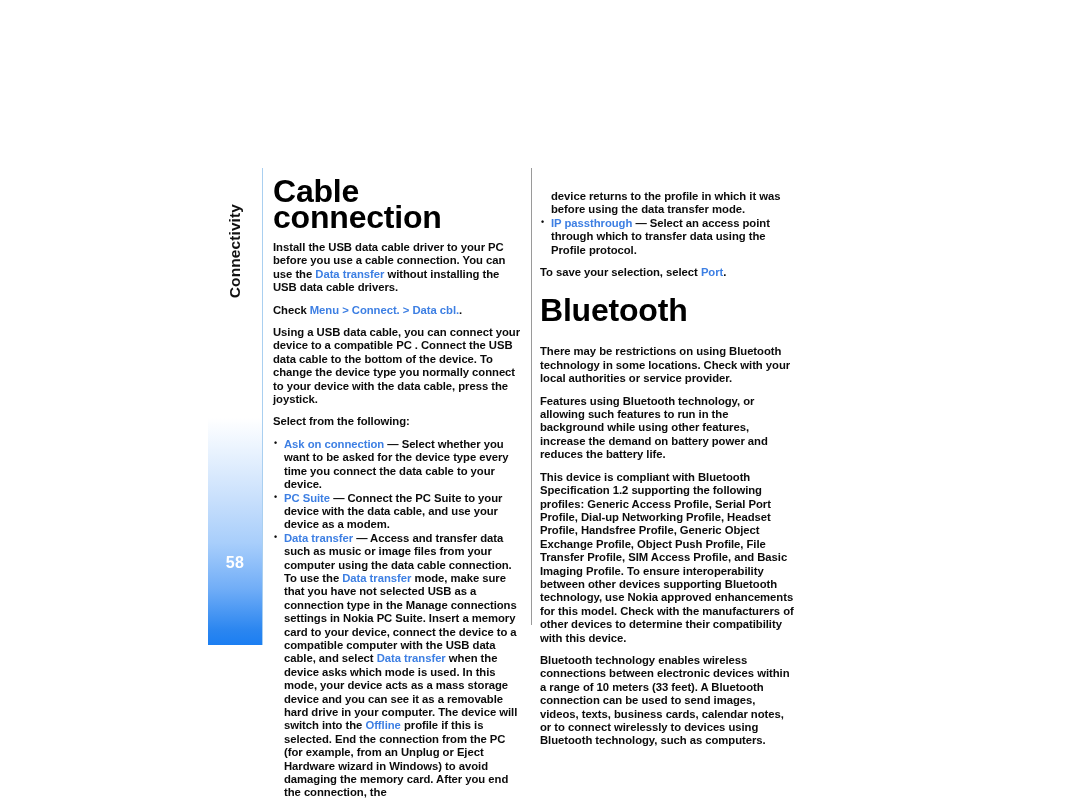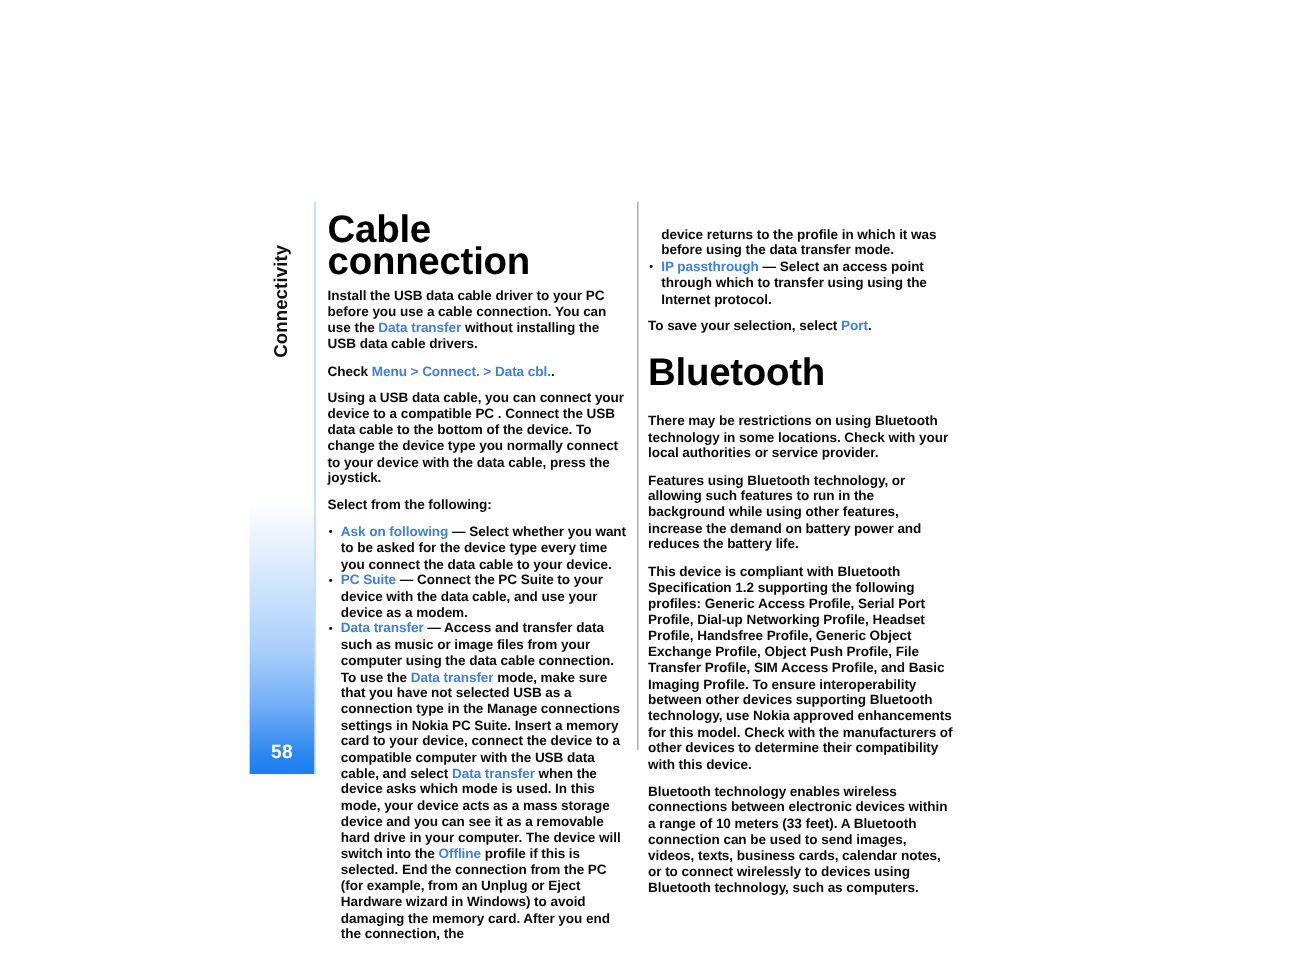--- a/index.html
+++ b/index.html
@@ -58,21 +58,21 @@
     font-weight: bold;
     font-size: 15.5px;
     letter-spacing: 0.1px;
     color: #111111;
     transform-origin: center;
     white-space: nowrap;
   }
   .page-number {
     position: absolute;
     left: 208px;
-    top: 619px;
+    top: 554px;
     width: 54px;
     text-align: center;
     font-family: "Liberation Sans Narrow", "Liberation Sans", sans-serif;
     font-weight: bold;
     font-size: 16px;
     color: #ffffff;
     letter-spacing: 0.3px;
   }
 
   
@@ -173,33 +173,33 @@
 
     <p class="para"><span>Install the USB data cable driver to your PC before you use a cable connection. You can use the </span><span class="lnk">Data transfer</span><span> without installing the USB data cable drivers.</span></p>
 
     <p class="para"><span>Check </span><span class="lnk">Menu</span><span class="lnk"> &gt; </span><span class="lnk">Connect.</span><span class="lnk"> &gt; </span><span class="lnk">Data cbl.</span><span>.</span></p>
 
     <p class="para">Using a USB data cable, you can connect your device to a compatible PC . Connect the USB data cable to the bottom of the device. To change the device type you normally connect to your device with the data cable, press the joystick.</p>
 
     <p class="para">Select from the following:</p>
 
     <ul class="bullets">
-      <li><span class="lnk">Ask on following</span><span class="em-dash"> — </span><span>Select whether you want to be asked for the device type every time you connect the data cable to your device.</span></li>
+      <li><span class="lnk">Ask on connection</span><span class="em-dash"> — </span><span>Select whether you want to be asked for the device type every time you connect the data cable to your device.</span></li>
       <li><span class="lnk">PC Suite</span><span class="em-dash"> — </span><span>Connect the PC Suite to your device with the data cable, and use your device as a modem.</span></li>
       <li><span class="lnk">Data transfer</span><span class="em-dash"> — </span><span>Access and transfer data such as music or image files from your computer using the data cable connection. To use the </span><span class="lnk">Data transfer</span><span> mode, make sure that you have not selected USB as a connection type in the Manage connections settings in Nokia PC Suite. Insert a memory card to your device, connect the device to a compatible computer with the USB data cable, and select </span><span class="lnk">Data transfer</span><span> when the device asks which mode is used. In this mode, your device acts as a mass storage device and you can see it as a removable hard drive in your computer. The device will switch into the </span><span class="lnk">Offline</span><span> profile if this is selected. End the connection from the PC (for example, from an Unplug or Eject Hardware wizard in Windows) to avoid damaging the memory card. After you end the connection, the</span></li>
     </ul>
 
   </div>
 
   <div class="col col-right">
 
     <p class="para tight" style="padding-left:11px;margin-bottom:0;">device returns to the profile in which it was before using the data transfer mode.</p>
 
     <ul class="bullets">
-      <li><span class="lnk">IP passthrough</span><span class="em-dash"> — </span><span>Select an access point through which to transfer using using the Internet protocol.</span></li>
+      <li><span class="lnk">IP passthrough</span><span class="em-dash"> — </span><span>Select an access point through which to transfer data using the Profile protocol.</span></li>
     </ul>
 
     <p class="para"><span>To save your selection, select </span><span class="lnk">Port</span><span>.</span></p>
 
     <h1 class="sec-title second">Bluetooth</h1>
 
     <p class="para">There may be restrictions on using Bluetooth technology in some locations. Check with your local authorities or service provider.</p>
     <p class="para">Features using Bluetooth technology, or allowing such features to run in the background while using other features, increase the demand on battery power and reduces the battery life.</p>
     <p class="para">This device is compliant with Bluetooth Specification 1.2 supporting the following profiles: Generic Access Profile, Serial Port Profile, Dial-up Networking Profile, Headset Profile, Handsfree Profile, Generic Object Exchange Profile, Object Push Profile, File Transfer Profile, SIM Access Profile, and Basic Imaging Profile. To ensure interoperability between other devices supporting Bluetooth technology, use Nokia approved enhancements for this model. Check with the manufacturers of other devices to determine their compatibility with this device.</p>
     <p class="para">Bluetooth technology enables wireless connections between electronic devices within a range of 10 meters (33 feet). A Bluetooth connection can be used to send images, videos, texts, business cards, calendar notes, or to connect wirelessly to devices using Bluetooth technology, such as computers.</p>

